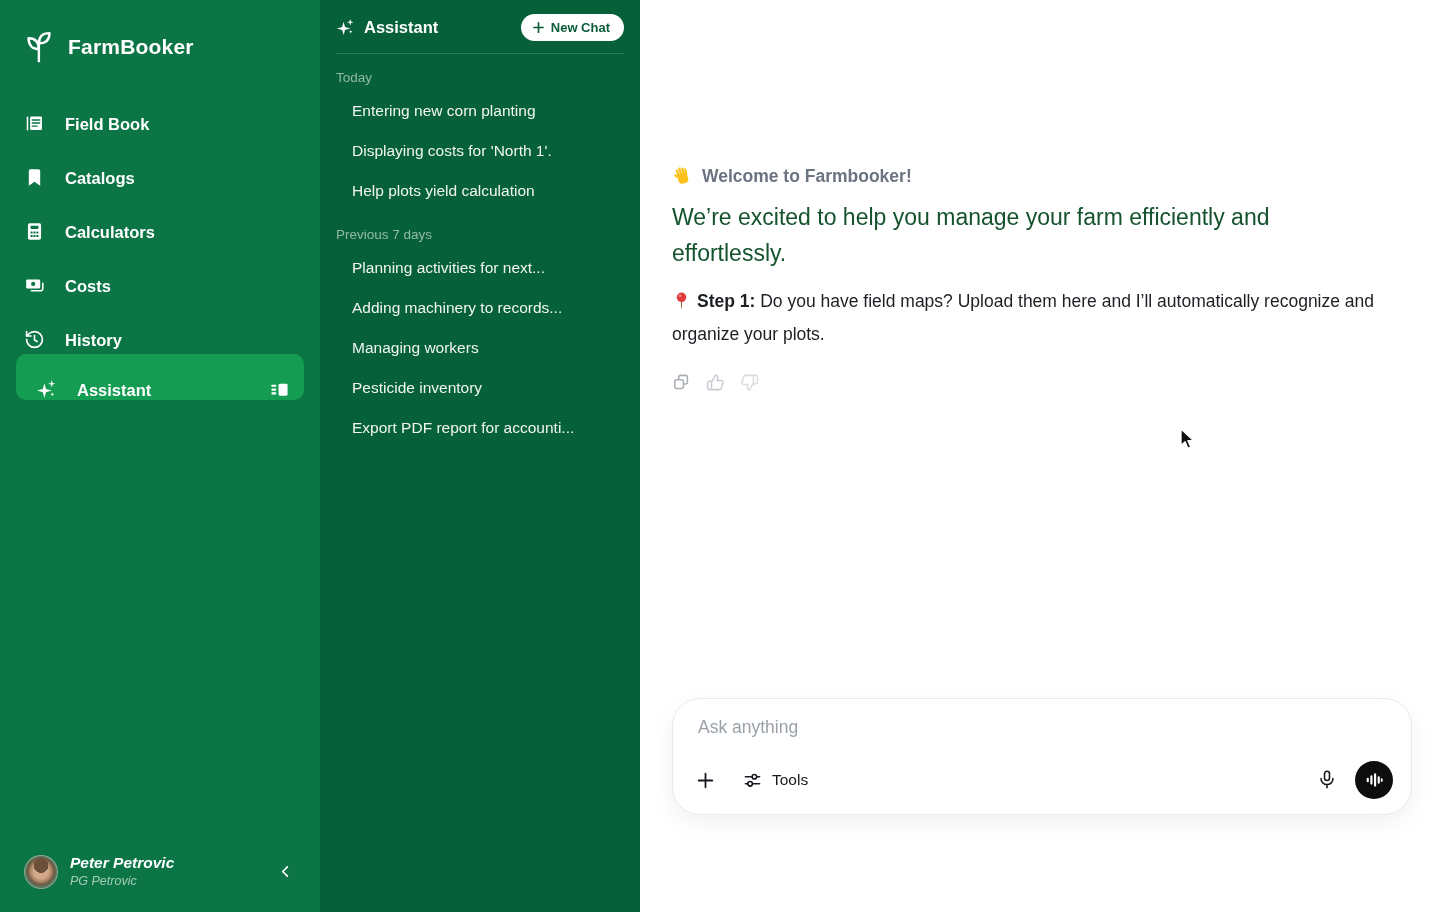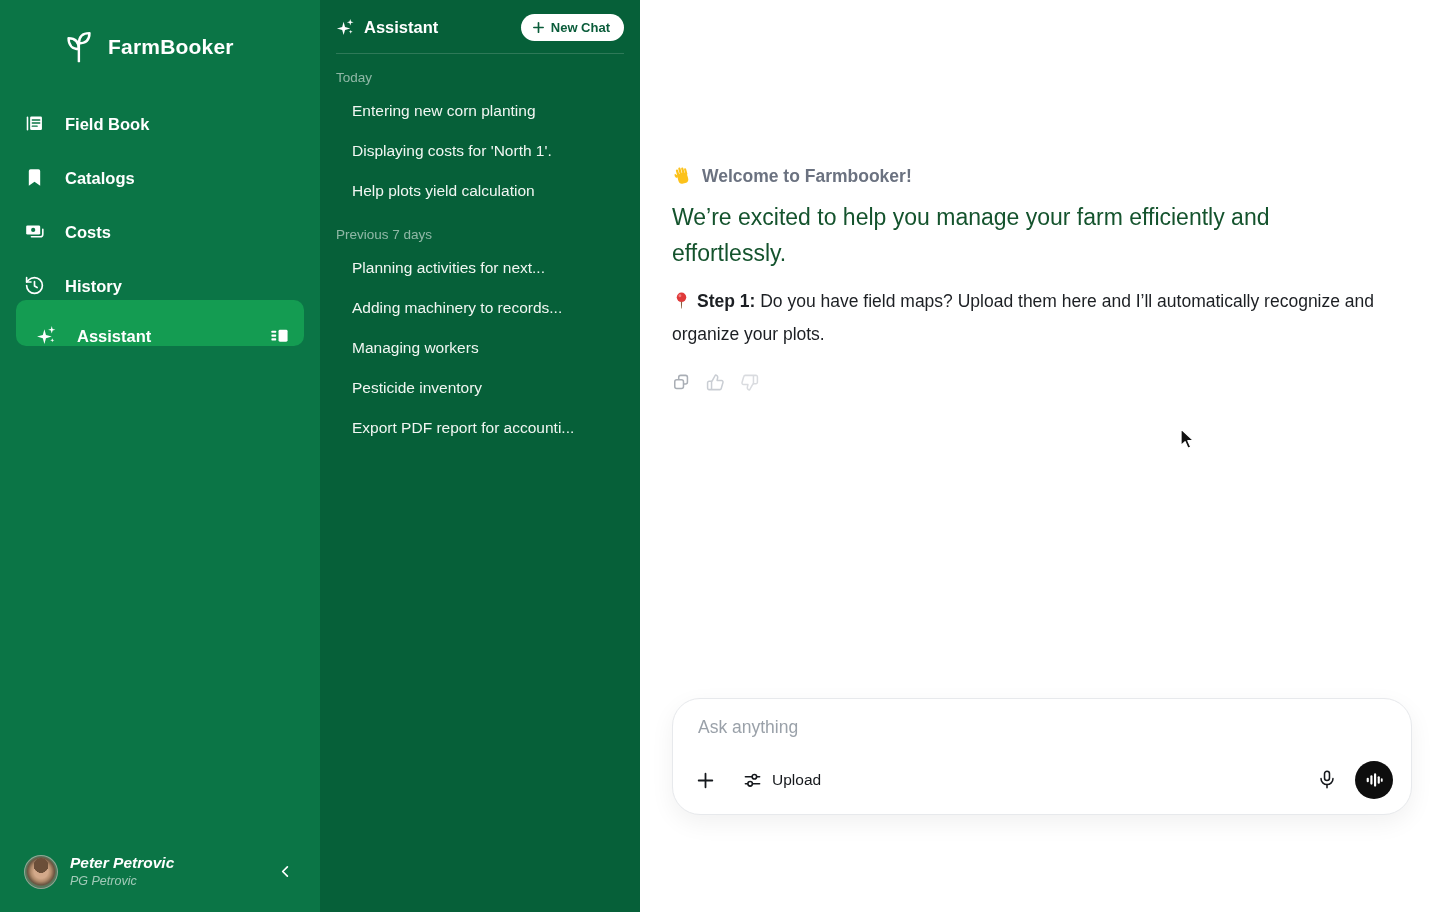--- a/index.html
+++ b/index.html
@@ -11,21 +11,21 @@
     position:relative;
   }
 
   
   .sidebar {
     width:320px; height:912px; flex:0 0 320px;
     background:#0B7546;
     display:flex; flex-direction:column;
     color:#fff;
   }
-  .logo-row { display:flex; align-items:center; gap:10px; padding:28px 24px 0 24px; height:66px;margin-left:40px; }
+  .logo-row { display:flex; align-items:center; gap:10px; padding:28px 24px 0 24px; height:66px; }
   .logo-row svg { width:34px; height:34px; }
   .logo-text { font-size:21px; font-weight:700; letter-spacing:.2px; }
 
   .nav { margin-top:14px; display:flex; flex-direction:column; }
   .nav-item {
     height:54px; display:flex; align-items:flex-end; gap:20px;
     padding:0 24px; font-size:16.5px; font-weight:600; cursor:pointer;
   }
   .nav-item .ni { width:21px; height:21px; display:flex; align-items:center; justify-content:center; }
   .nav-item.active {
@@ -158,20 +158,37 @@
 
     <div class="nav-item">
       <span class="ni">
         <svg viewBox="0 0 24 24" width="21" height="21">
           <path d="M18.5 21.5 12 16.8 5.5 21.5V4.5A2 2 0 0 1 7.5 2.5h9a2 2 0 0 1 2 2z" fill="#fff"></path>
         </svg>
       </span>
       <span>Catalogs</span>
     </div>
 
+    <div class="nav-item">
+      <span class="ni">
+        <svg viewBox="0 0 24 24" width="21" height="21">
+          <rect x="4.5" y="2.5" width="15" height="19" rx="2" fill="#fff"></rect>
+          <rect x="7.5" y="5.5" width="9" height="3.6" rx="0.8" fill="#0B7546"></rect>
+          <g fill="#0B7546">
+            <rect x="7.5" y="12" width="2.4" height="2.4" rx="0.5"></rect>
+            <rect x="10.8" y="12" width="2.4" height="2.4" rx="0.5"></rect>
+            <rect x="14.1" y="12" width="2.4" height="2.4" rx="0.5"></rect>
+            <rect x="7.5" y="16" width="2.4" height="2.4" rx="0.5"></rect>
+            <rect x="10.8" y="16" width="2.4" height="2.4" rx="0.5"></rect>
+            <rect x="14.1" y="16" width="2.4" height="2.4" rx="0.5"></rect>
+          </g>
+        </svg>
+      </span>
+      <span>Calculators</span>
+    </div>
 
     <div class="nav-item">
       <span class="ni">
         <svg viewBox="0 0 24 24" width="21" height="21">
           <rect x="2.5" y="5" width="16" height="10.5" rx="1.6" fill="#fff"></rect>
           <circle cx="10.5" cy="10.2" r="2.4" fill="#0B7546"></circle>
           <path d="M21.5 9.5v5.5a3 3 0 0 1-3 3H8.5" stroke="#fff" stroke-width="1.8" fill="none" stroke-linecap="round"></path>
         </svg>
       </span>
       <span>Costs</span>
@@ -309,21 +326,21 @@
           <path d="M10 3.5v13 M3.5 10h13"></path>
         </svg>
       </button>
       <button class="tools-btn">
         <svg viewBox="0 0 20 18" width="19" height="17" fill="none" stroke="#15181C" stroke-width="1.7" stroke-linecap="round">
           <path d="M2.5 5h15"></path>
           <circle cx="12" cy="5" r="2.4" fill="#fff"></circle>
           <path d="M2.5 12.5h15"></path>
           <circle cx="7.5" cy="12.5" r="2.4" fill="#fff"></circle>
         </svg>
-        <span>Upload</span>
+        <span>Tools</span>
       </button>
       <span class="row-spacer"></span>
       <button class="icon-btn">
         <svg viewBox="0 0 24 24" width="22" height="22" fill="none" stroke="#15181C" stroke-width="1.7" stroke-linecap="round" stroke-linejoin="round">
           <rect x="9.3" y="2.5" width="5.4" height="10" rx="2.7"></rect>
           <path d="M5.5 10.5a6.5 6.5 0 0 0 13 0"></path>
           <path d="M12 17.2v3.3"></path>
         </svg>
       </button>
       <button class="voice-btn">

